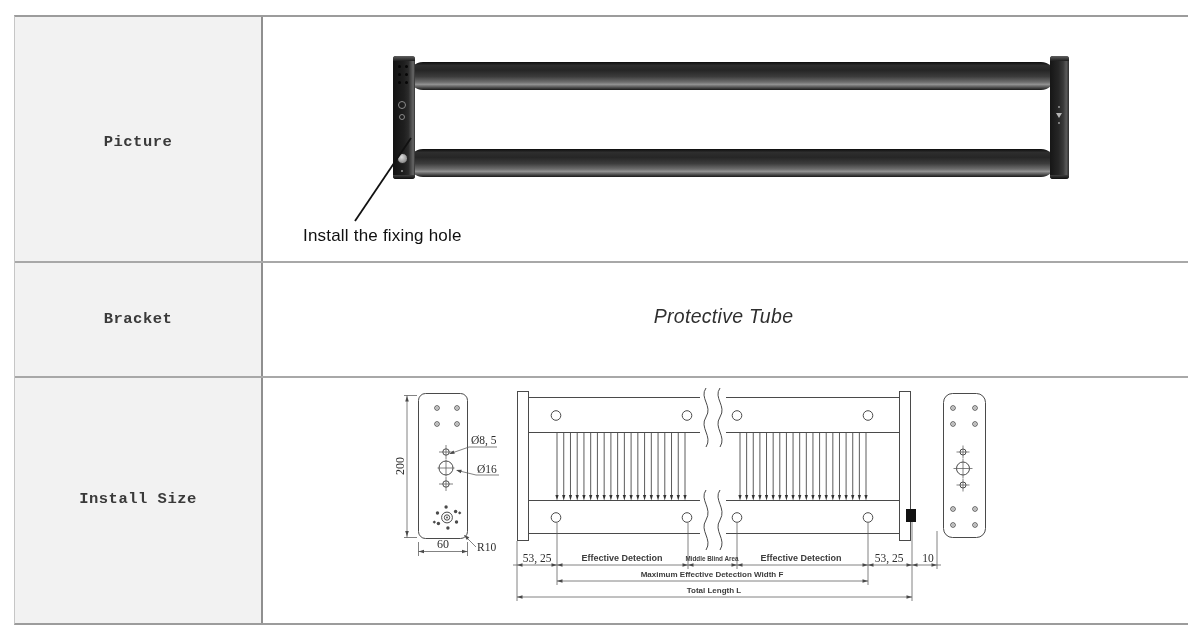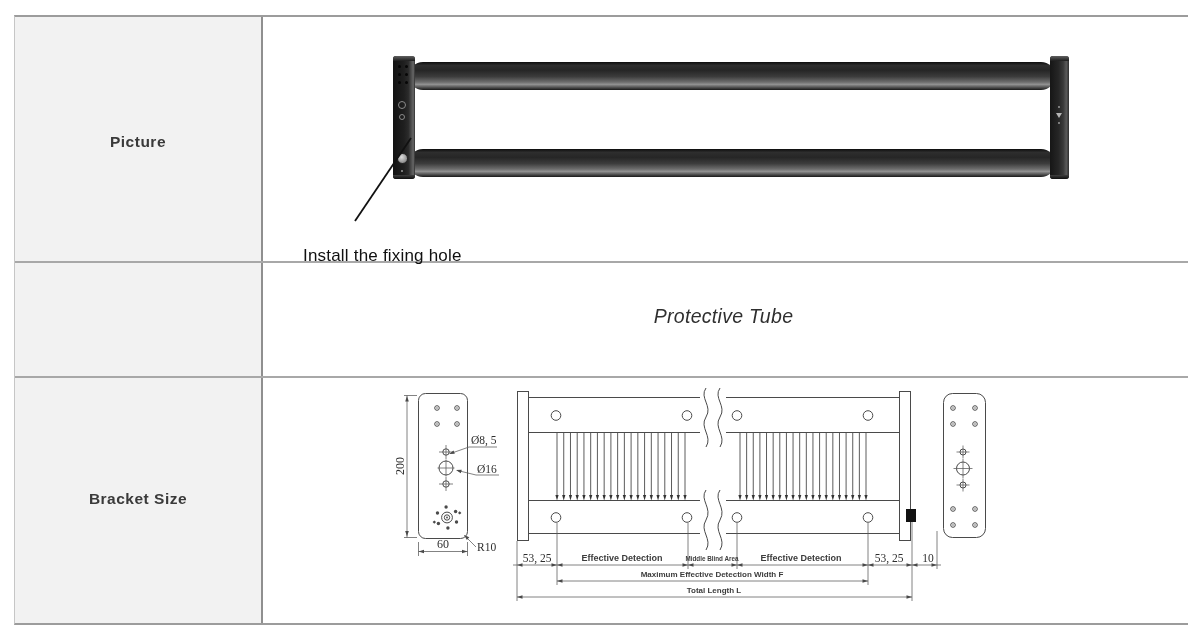--- a/index.html
+++ b/index.html
@@ -5,21 +5,21 @@
   html,body{margin:0;padding:0;background:#fff;}
   .page{position:relative;width:1200px;height:644px;background:#ffffff;overflow:hidden;
         font-family:"Liberation Sans",sans-serif;}
   
   .spec-table{position:absolute;left:14px;top:15px;width:1173px;height:606px;
       border-top:2px solid #9c9c9c;border-bottom:2px solid #9c9c9c;border-left:1px solid #c6c6c6;}
   .left-col{position:absolute;left:0;top:0;width:246px;height:100%;background:#f2f2f2;}
   .col-divider{position:absolute;left:246px;top:0;width:2px;height:100%;background:#8f8f8f;}
   .row-divider{position:absolute;left:0;width:100%;height:2px;background:#a8a8a8;}
   .hdr-label{position:absolute;left:0;width:246px;text-align:center;
-      font-size:15.5px;font-weight:bold;color:#3a3a3a;letter-spacing:.5px;}
+      font-size:15.5px;font-weight:bold;color:#3a3a3a;letter-spacing:.5px;font-family:Liberation Mono, monospace;}
   
   .product{position:absolute;left:393px;top:56px;width:676px;height:124px;}
   .tube{position:absolute;left:16px;width:646px;height:28px;border-radius:14px;
       background:linear-gradient(180deg,#0d0d0d 0%,#2e2e2e 12%,#262626 30%,#3c3c3c 52%,
                  #6e6e6e 72%,#929292 80%,#565656 90%,#181818 100%);}
   .tube.top{top:6px;}
   .tube.bottom{top:93px;}
   .cap{position:absolute;top:0;height:123px;border-radius:3px;}
   .cap::before{content:'';position:absolute;left:0;right:0;top:0;height:5px;
       background:linear-gradient(180deg,#606060,#1d1d1d);border-radius:3px 3px 0 0;}
@@ -29,21 +29,21 @@
       background:linear-gradient(90deg,#121212 0%,#1f1f1f 50%,#2b2b2b 70%,#555 86%,#676767 92%,#2f2f2f 100%);}
   .cap.right{left:657px;width:19px;
       background:linear-gradient(90deg,#161616 0%,#262626 45%,#3a3a3a 70%,#5a5a5a 86%,#2e2e2e 100%);}
   .dot{position:absolute;border-radius:50%;background:#060606;width:3px;height:3px;}
   .ring{position:absolute;border-radius:50%;border:1px solid #8a8a8a;background:transparent;}
   .screw{position:absolute;width:9px;height:9px;border-radius:50%;
       background:radial-gradient(circle at 40% 35%,#ddd,#6e6e6e);border:1px solid #2a2a2a;}
   .mark-dot{position:absolute;width:2px;height:2px;border-radius:50%;background:#9a9a9a;}
   .tri-down{position:absolute;width:0;height:0;border-left:3px solid transparent;
       border-right:3px solid transparent;border-top:5px solid #b5b5b5;}
-  .annotation{position:absolute;left:303px;top:226px;font-size:17px;color:#101010;letter-spacing:.2px;margin-top:20px;}
+  .annotation{position:absolute;left:303px;top:226px;font-size:17px;color:#101010;letter-spacing:.2px;}
   .leader{position:absolute;left:340px;top:128px;}
   
   .bracket-val{position:absolute;left:260px;top:305px;width:927px;text-align:center;
       font-size:19.5px;color:#2f2f2f;letter-spacing:.3px;font-style:italic;}
   
   .cad{position:absolute;left:388px;top:378px;}
   .o{fill:#fff;stroke:#4a4a4a;stroke-width:1;}
   .l{fill:none;stroke:#4a4a4a;stroke-width:1;}
   .t{fill:none;stroke:#5a5a5a;stroke-width:.75;}
   .f{fill:#4a4a4a;}
@@ -56,21 +56,22 @@
 </head>
 <body>
 
 <div class="page">
   <div class="spec-table">
     <div class="left-col"></div>
     <div class="col-divider"></div>
     <div class="row-divider" style="top:244px;"></div>
     <div class="row-divider" style="top:359px;"></div>
     <div class="hdr-label" style="top:116px;">Picture</div>
-    <div class="hdr-label" style="top:473px;">Bracket Size</div>
+    <div class="hdr-label" style="top:293px;">Bracket</div>
+    <div class="hdr-label" style="top:473px;">Install Size</div>
   </div>
 
   <div class="product">
     <div class="tube top"></div>
     <div class="tube bottom"></div>
     <div class="cap left">
       <div class="dot" style="left:5px;top:9px;"></div>
       <div class="dot" style="left:12px;top:9px;"></div>
       <div class="dot" style="left:5px;top:17px;"></div>
       <div class="dot" style="left:12px;top:17px;"></div>

